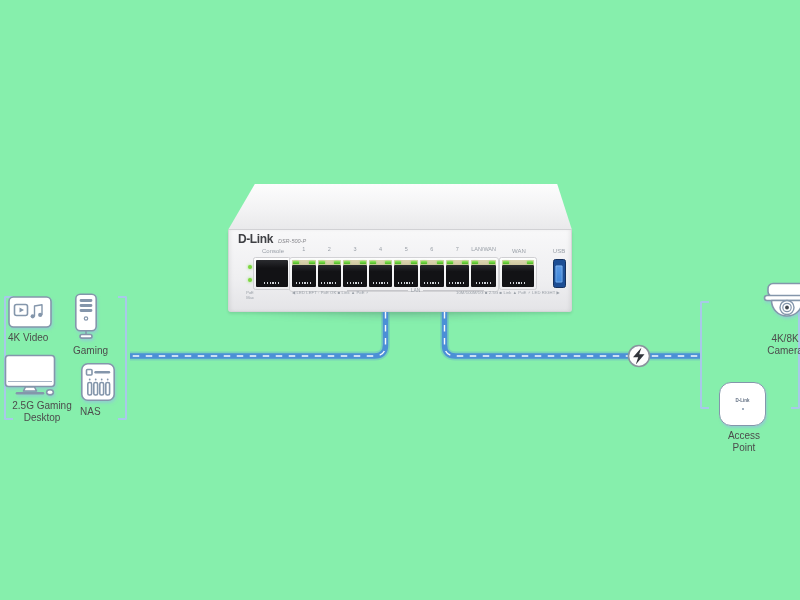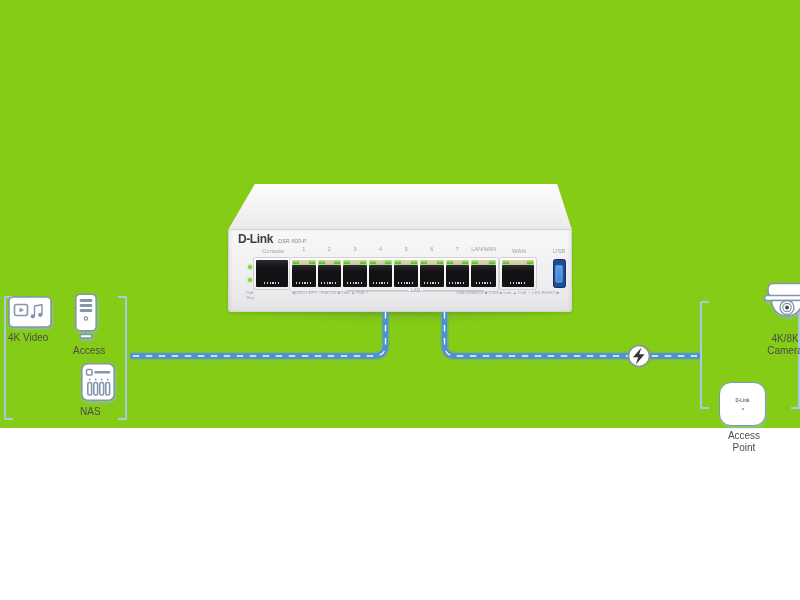--- a/index.html
+++ b/index.html
@@ -4,21 +4,21 @@
 <style>
   :root{
     --cable:#4c90d6;
     --bracket:#a8c9e9;
     --stroke:#8496ab;
     --label:#4c4c4c;
     --tinylabel:#9aa0a8;
   }
   *{margin:0;padding:0;box-sizing:border-box;}
   body{width:800px;height:600px;background:#ffffff;font-family:"Liberation Sans","DejaVu Sans",sans-serif;overflow:hidden;}
-  .canvas{position:relative;width:800px;height:428px;background:#84cc16;}
+  .canvas{position:relative;width:800px;height:600px;background:#86efac;}
 
   
   .router-top{position:absolute;left:228px;top:184px;width:344px;height:46px;
     background:linear-gradient(180deg,#fdfdfd 0%,#f3f3f4 55%,#e9e9eb 100%);
     clip-path:polygon(7.8% 0,95.7% 0,100% 100%,0 100%);
     border-bottom:1px solid #d2d2d5;}
   .router-front{position:absolute;left:228px;top:230px;width:344px;height:82px;
     background:linear-gradient(180deg,#f8f8f9 0%,#efeff1 60%,#e4e4e7 100%);
     border:1px solid #d5d5d8;border-top:none;border-radius:0 0 3px 3px;
     box-shadow:inset 3px 0 4px -2px rgba(0,0,0,.08),inset -3px 0 4px -2px rgba(0,0,0,.08),0 2px 3px rgba(0,0,0,.10);}
@@ -263,23 +263,33 @@
   </div>
 
   <div class="dev" style="left:73px;top:293px;width:45px;">
     <svg width="26" height="48" viewBox="0 0 26 48">
       <rect class="icon-stroke" x="2.8" y="1.2" width="20.4" height="36.5" rx="4.5"></rect>
       <path d="M8,7.5 H18 M8,12.5 H18 M8,17.5 H18" stroke="#8496ab" stroke-width="2.8" stroke-linecap="round" fill="none"></path>
       <circle cx="13" cy="25.5" r="1.7" fill="none" stroke="#8496ab" stroke-width="1.2"></circle>
       <path d="M13,38 V41.5" stroke="#8496ab" stroke-width="1.6" fill="none"></path>
       <rect class="icon-stroke" x="7" y="41.5" width="12" height="3.6" rx="1.8" stroke-width="1.2"></rect>
     </svg>
-    <span class="dev-label">Access</span>
-  </div>
-
+    <span class="dev-label">Gaming</span>
+  </div>
+
+  <div class="dev" style="left:4px;top:354px;width:76px;">
+    <svg width="52" height="42" viewBox="0 0 52 42">
+      <rect class="icon-stroke" x="1.5" y="1.5" width="49" height="31" rx="3"></rect>
+      <path d="M4,27.5 H48" stroke="#a9b5c5" stroke-width="1.1" fill="none"></path>
+      <path class="icon-stroke" d="M21.5,33 L19.5,37 H32.5 L30.5,33 Z" stroke-width="1.2"></path>
+      <path d="M13,39.3 H39" stroke="#8496ab" stroke-width="2.6" stroke-linecap="round" fill="none"></path>
+      <ellipse class="icon-stroke" cx="46" cy="38.3" rx="3.4" ry="2.6" stroke-width="1.2"></ellipse>
+    </svg>
+    <span class="dev-label">2.5G Gaming Desktop</span>
+  </div>
 
   <div class="dev" style="left:80px;top:362px;width:46px;">
     <svg width="36" height="40" viewBox="0 0 36 40">
       <rect class="icon-stroke" x="1.8" y="1.8" width="32.4" height="36.4" rx="6"></rect>
       <rect class="icon-stroke" x="6.5" y="7.5" width="5.5" height="5.5" rx="1" stroke-width="1.2"></rect>
       <path d="M15.5,10.2 H29" stroke="#8496ab" stroke-width="2.4" stroke-linecap="round" fill="none"></path>
       <circle class="icon-fill" cx="9.7" cy="17.5" r=".9"></circle>
         <circle class="icon-fill" cx="15.7" cy="17.5" r=".9"></circle>
       <circle class="icon-fill" cx="21.7" cy="17.5" r=".9"></circle>
         <circle class="icon-fill" cx="27.7" cy="17.5" r=".9"></circle>

